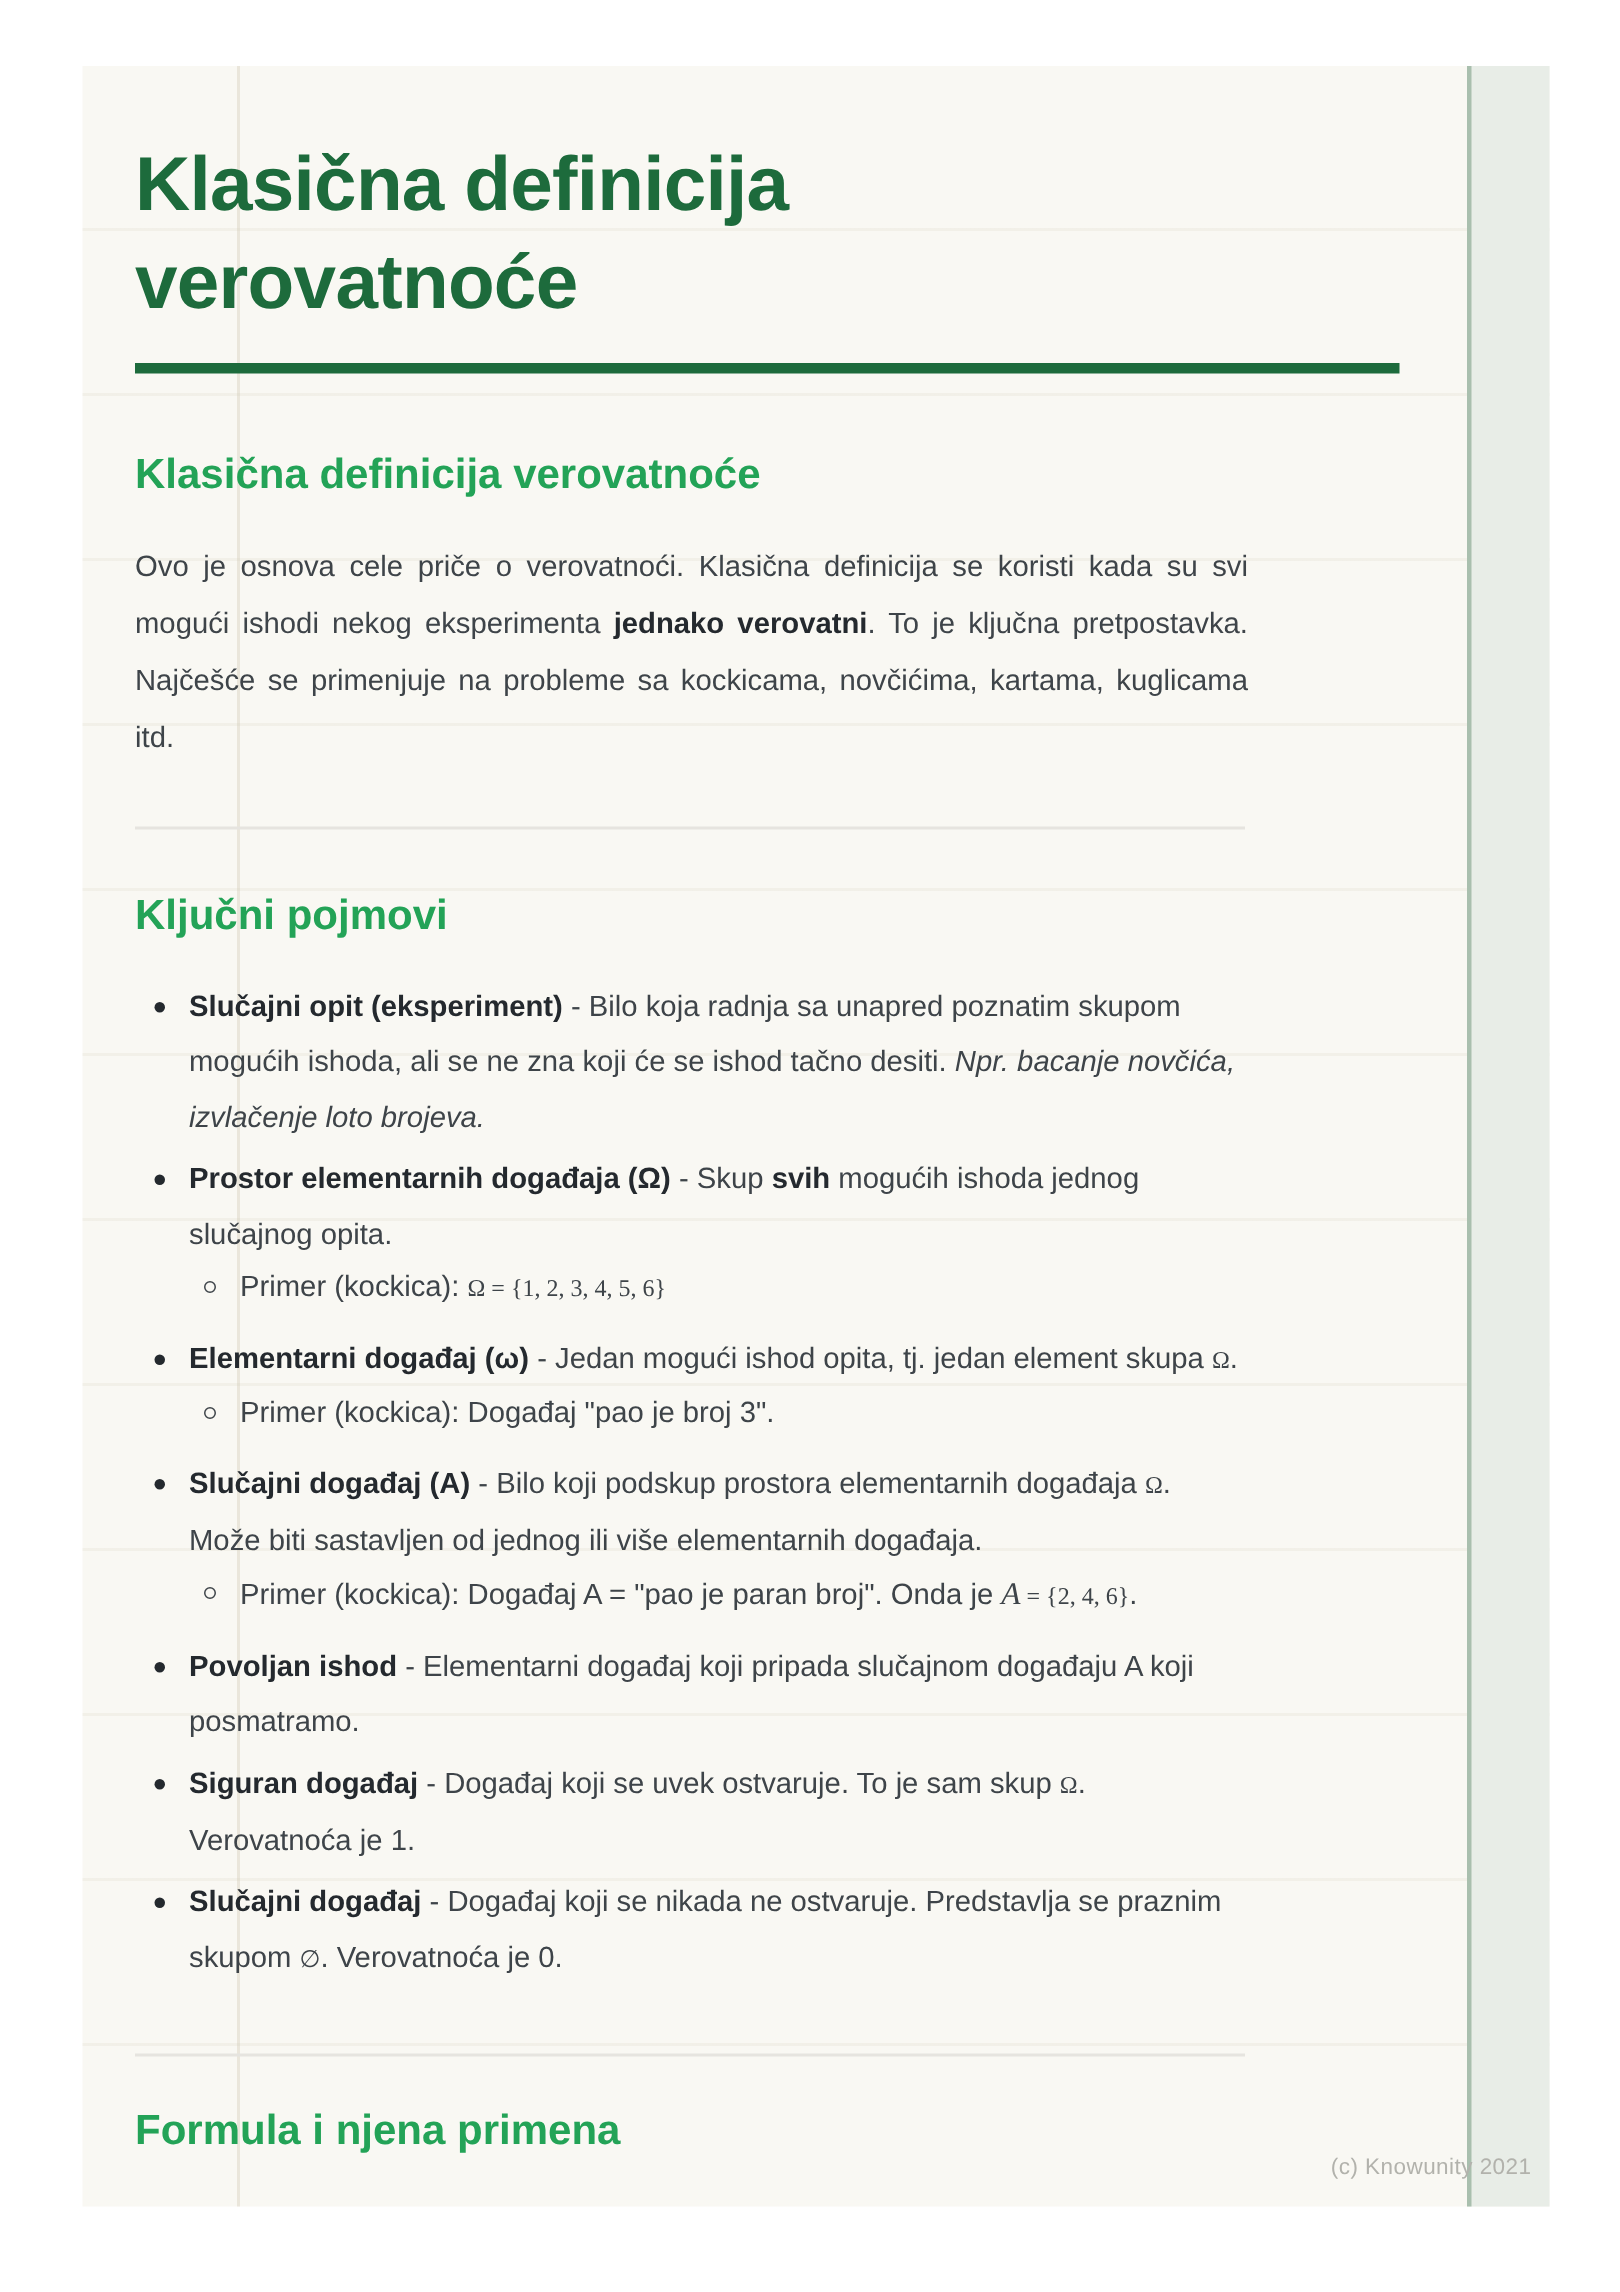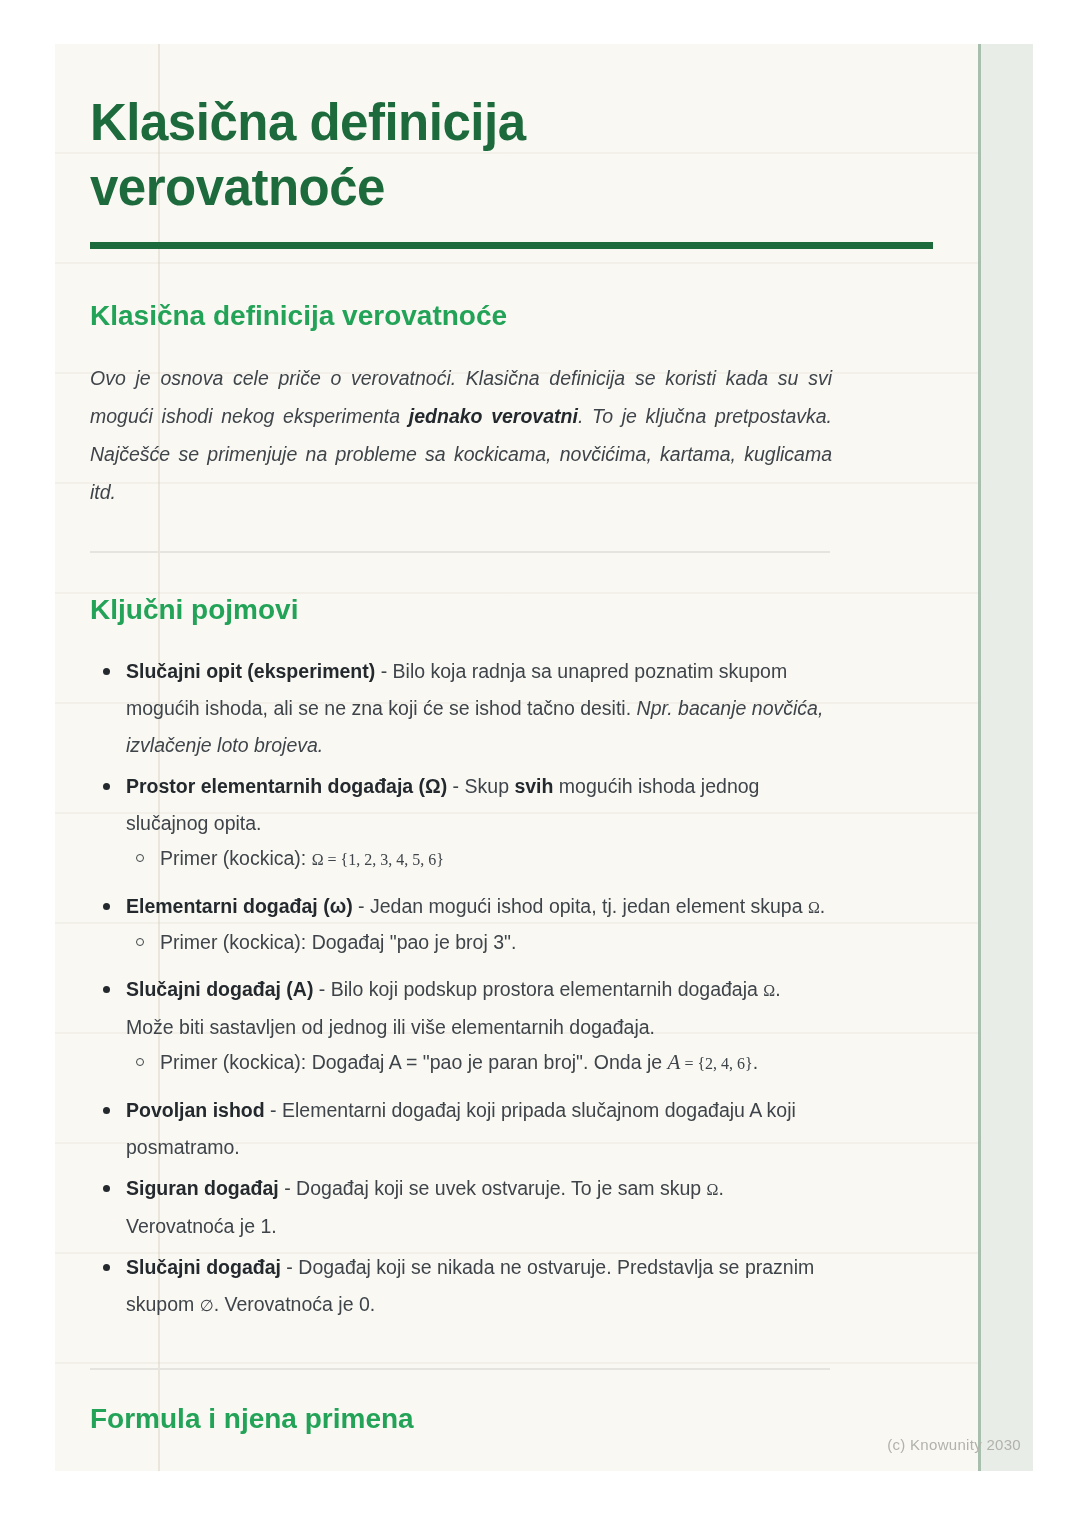--- a/index.html
+++ b/index.html
@@ -56,21 +56,21 @@
     background:#1d6b3c;
     margin:0 0 50px 0;
   }
   h2{
     margin:0 0 26px 0;
     font-size:28px;
     line-height:34px;
     font-weight:bold;
     color:#23a357;
   }
-  p{margin:0;font-style:italic;}
+  p{margin:0;}
   .intro{
     text-align:justify;
     line-height:38px;
     margin-bottom:26px;
   }
   .b{font-weight:bold;color:#24292e;}
   .divider{
     width:740px;height:2px;
     background:#e6e4df;
     margin:40px 0 40px 0;
@@ -177,14 +177,14 @@
       <li><span class="b">Siguran događaj</span><span> - </span><span>Događaj koji se uvek ostvaruje. To je sam skup </span><span class="math">Ω</span><span>. Verovatnoća je 1.</span></li>
 
       <li><span class="b">Slučajni događaj</span><span> - </span><span>Događaj koji se nikada ne ostvaruje. Predstavlja se praznim skupom </span><span class="math">∅</span><span>. Verovatnoća je 0.</span></li>
     </ul>
 
     <div class="divider divider2"></div>
 
     <h2 class="last">Formula i njena primena</h2>
   </div>
 
-  <div class="footer">(c) Knowunity 2030</div>
+  <div class="footer">(c) Knowunity 2021</div>
 </div>
 
 </body></html>

